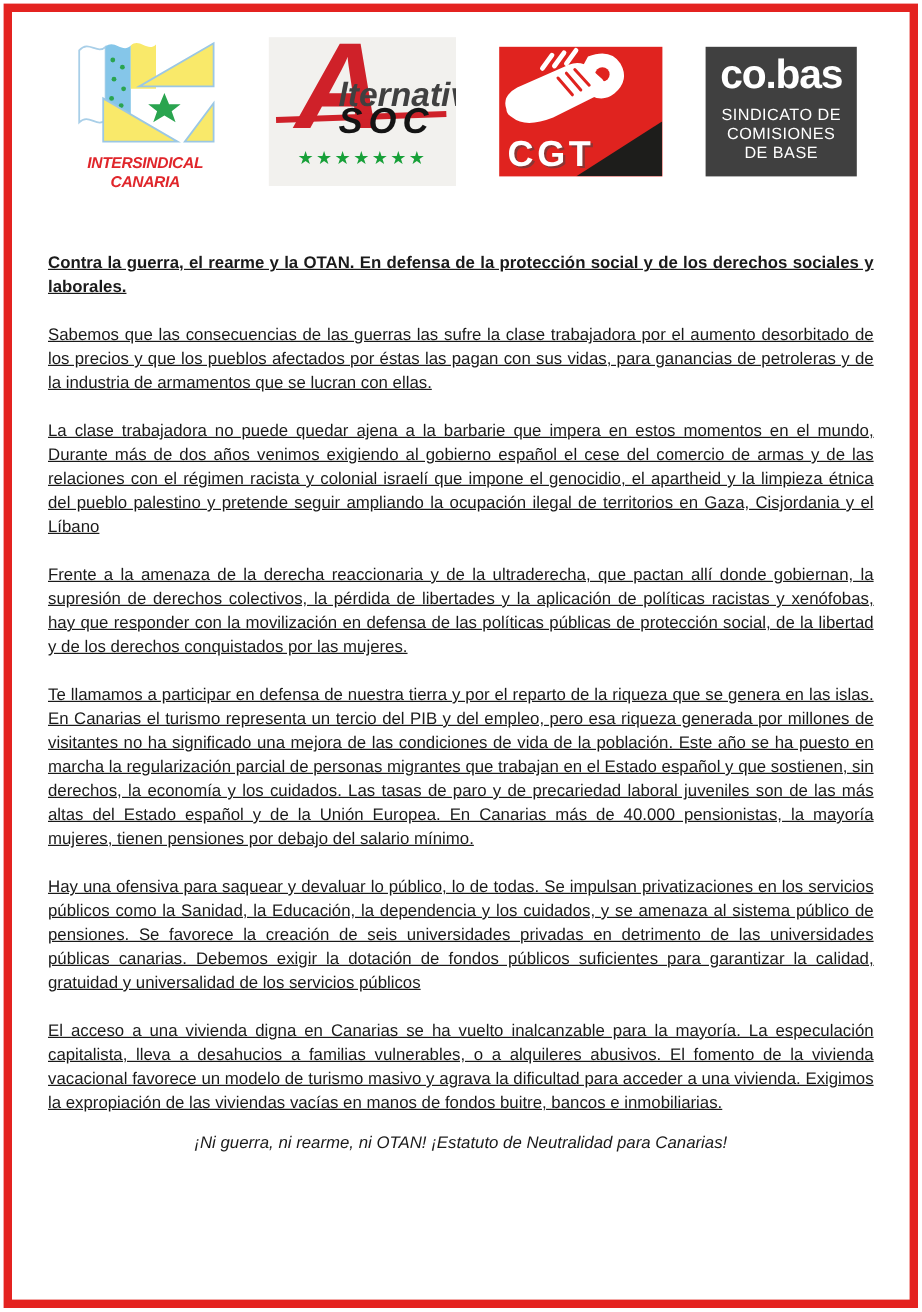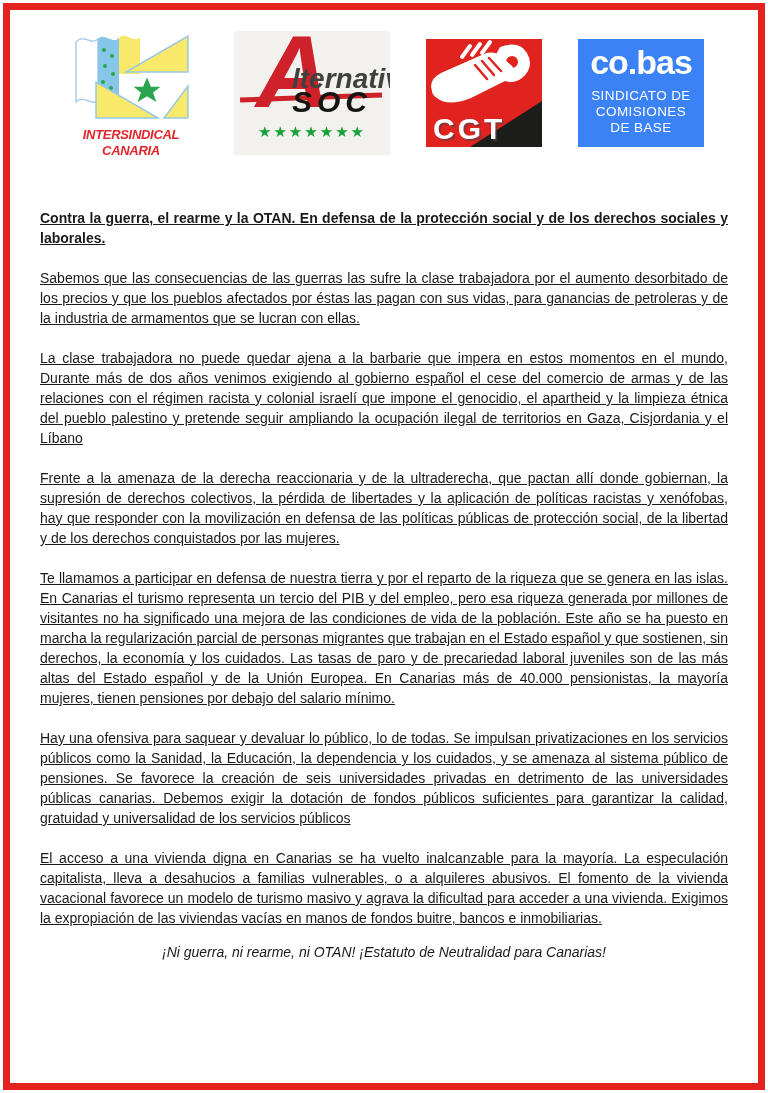--- a/index.html
+++ b/index.html
@@ -16,26 +16,26 @@
 
   
   .asoc{width:156px;height:124px;background:#f2f1ee;position:relative;overflow:hidden;}
   .asoc-a{position:absolute;left:22px;top:-10px;font-size:102px;line-height:1;font-weight:bold;font-style:italic;color:#cf2129;}
   .asoc-bar{position:absolute;left:6px;top:64px;width:142px;height:5px;background:#cf2129;transform:rotate(-2deg);}
   .asoc-word{position:absolute;left:58px;top:32px;font-size:28px;font-weight:bold;font-style:italic;color:#404040;}
   .asoc-soc{position:absolute;left:58px;top:54px;font-size:30px;font-weight:900;font-style:italic;color:#141414;letter-spacing:5px;text-align:right;}
   .asoc-stars{position:absolute;left:50%;transform:translateX(-50%);top:92px;color:#17a038;font-size:15px;letter-spacing:2px;white-space:nowrap;}
 
   
-  .cgt{width:116px;height:108px;background:#e0231f;position:relative;overflow:hidden;}
+  .cgt{width:136px;height:108px;background:#e0231f;position:relative;overflow:hidden;}
   .cgt-black{position:absolute;right:0;bottom:0;width:72px;height:46px;background:#1d1d1b;clip-path:polygon(100% 0,100% 100%,0 100%);}
   .cgt-label{position:absolute;left:7px;bottom:1px;color:#ffffff;font-weight:900;font-size:30px;letter-spacing:3px;text-shadow:2px 2px 0 rgba(70,70,70,.55);}
 
   
-  .cobas{width:126px;height:108px;background:#3b82f6;color:#ffffff;display:flex;flex-direction:column;align-items:center;box-sizing:border-box;padding-top:6px;}
+  .cobas{width:126px;height:108px;background:#404040;color:#ffffff;display:flex;flex-direction:column;align-items:center;box-sizing:border-box;padding-top:6px;}
   .cobas-title{font-size:34px;font-weight:800;line-height:1;letter-spacing:-1px;}
   .cobas-sub{margin-top:9px;font-size:13.5px;line-height:16px;text-align:center;letter-spacing:.4px;}
 
   
   .content{padding:0 30px;margin-top:50px;}
   .heading{font-size:15.5px;line-height:22px;font-weight:bold;text-align:justify;margin:0 0 16px 0;}
   .content p{font-size:14px;line-height:20px;text-align:justify;margin:0 0 20px 0;text-decoration:underline;}
   .slogans{text-align:center;font-style:italic;font-size:14px;line-height:21px;margin-top:-6px;}
   .slogans div{white-space:pre-wrap;}
 </style>

